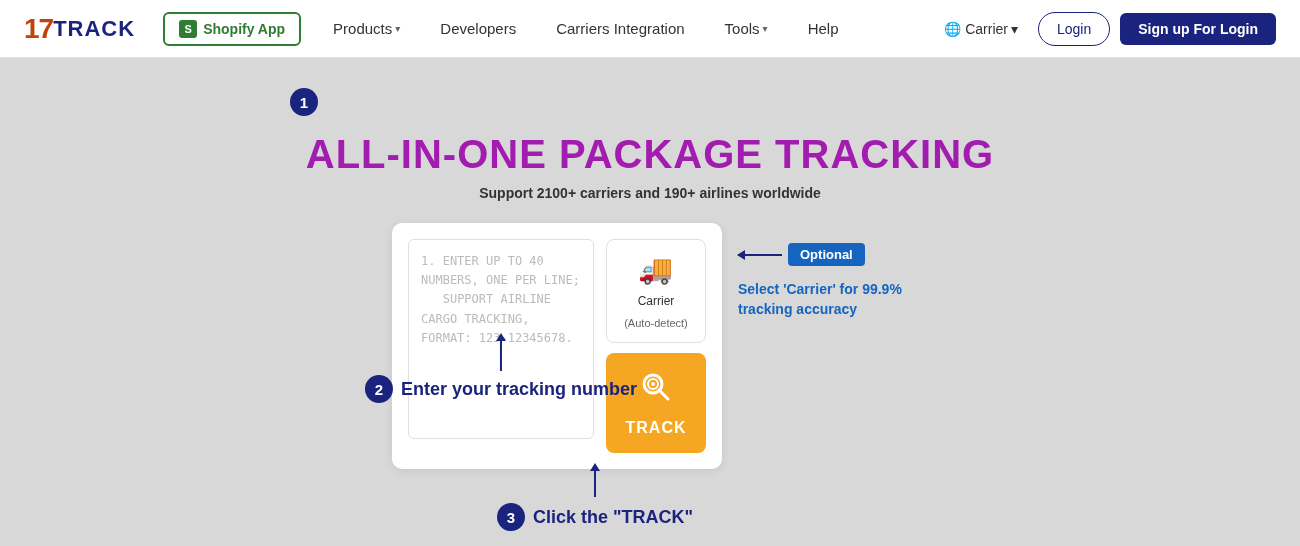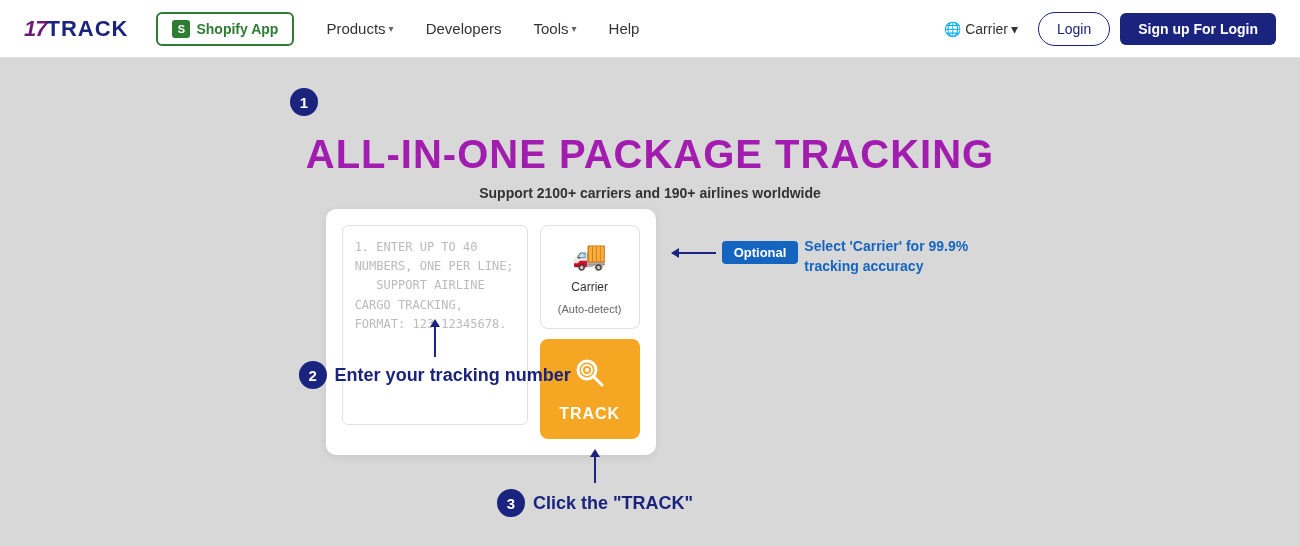--- a/index.html
+++ b/index.html
@@ -24,25 +24,24 @@
       z-index: 10;
     }
     .logo {
       display: flex;
       align-items: center;
       gap: 0;
       margin-right: 28px;
       text-decoration: none;
     }
     .logo-17 {
-      font-size: 22px;
+      font-size: 28px;
       font-weight: 900;
-      color: #701a75;
+      color: #c2410c;
       letter-spacing: -1px;
-      font-style: italic;
     }
     .logo-track {
       font-size: 22px;
       font-weight: 900;
       color: #1a237e;
       letter-spacing: 1px;
     }
     .shopify-btn {
       background: #fff;
       border: 2px solid #2e7d32;
@@ -66,21 +65,21 @@
       display: flex;
       align-items: center;
       justify-content: center;
       color: white;
       font-size: 11px;
       font-weight: bold;
     }
     .nav-links {
       display: flex;
       align-items: center;
-      gap: 8px;
+      gap: 16px;
       flex: 1;
     }
     .nav-item {
       padding: 8px 12px;
       font-size: 15px;
       color: #333;
       cursor: pointer;
       white-space: nowrap;
       display: flex;
       align-items: center;
@@ -168,21 +167,21 @@
       color: #a21caf;
       letter-spacing: 1px;
       margin-bottom: 8px;
       text-transform: uppercase;
     }
     .page-subtitle {
       text-align: center;
       font-size: 14px;
       font-weight: 600;
       color: #333;
-      margin-bottom: 8px;
+      margin-bottom: 22px;
     }
 
     
     .tracking-widget {
       background: white;
       border-radius: 10px;
       padding: 16px;
       display: flex;
       gap: 12px;
       max-width: 680px;
@@ -349,21 +348,21 @@
       align-items: center;
     }
     .full-widget-area {
       display: flex;
       align-items: flex-start;
       gap: 16px;
       position: relative;
     }
     .right-annotation {
       display: flex;
-      flex-direction: row;
+      flex-direction: column;
       padding-top: 20px;
       gap: 6px;
     }
     .right-ann-top {
       display: flex;
       align-items: center;
       gap: 6px;
     }
     .h-arrow-left {
       position: relative;
@@ -410,20 +409,23 @@
     <span>Shopify App</span>
   </button>
 
   <div class="nav-links">
     <div class="nav-item">
       <span>Products</span>
       <span class="chevron">▾</span>
     </div>
     <div class="nav-item">
       <span>Developers</span>
+    </div>
+    <div class="nav-item">
+      <span>Carriers Integration</span>
     </div>
     <div class="nav-item">
       <span>Tools</span>
       <span class="chevron">▾</span>
     </div>
     <div class="nav-item">
       <span>Help</span>
     </div>
   </div>
 

